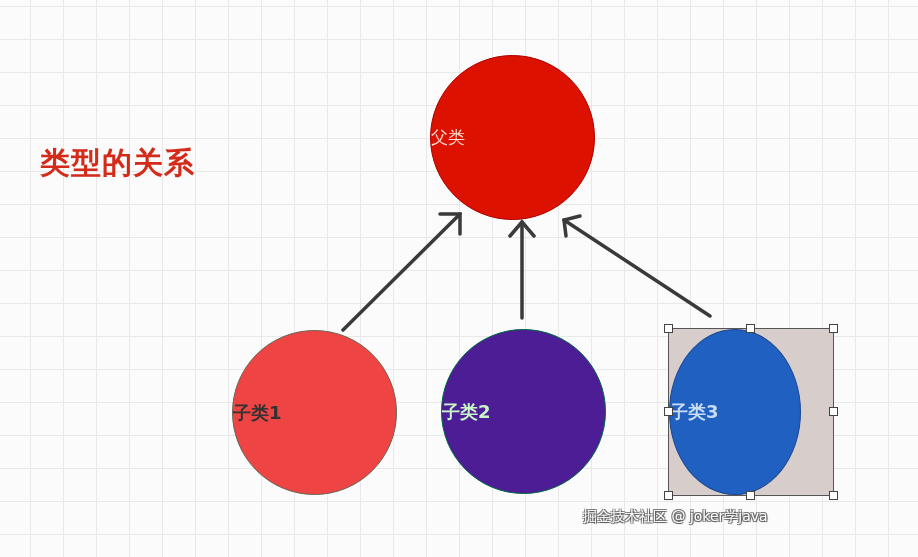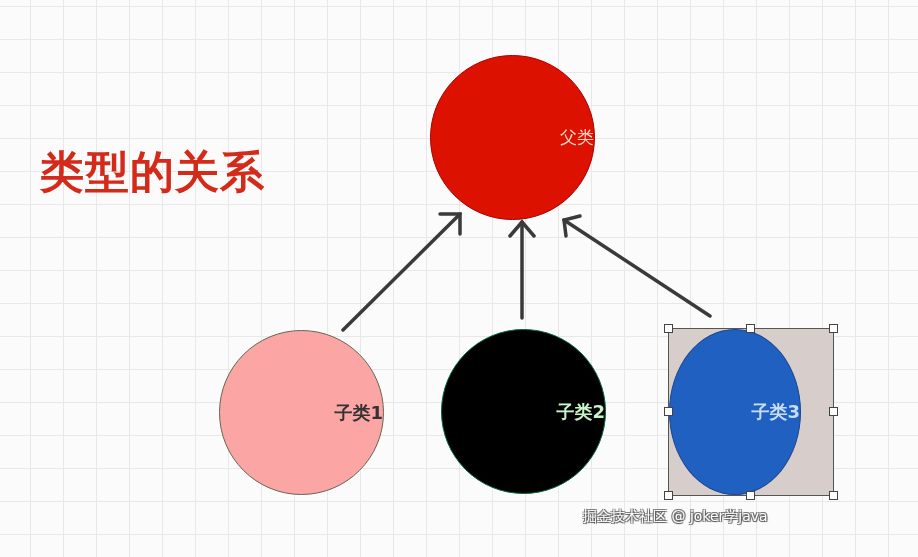--- a/index.html
+++ b/index.html
@@ -4,22 +4,22 @@
 <style>
   html,body{margin:0;padding:0;}
   body{width:918px;height:557px;overflow:hidden;position:relative;
     background-color:#fbfbfb;
     background-image:
       linear-gradient(to right,#e8e8e8 1px,transparent 1px),
       linear-gradient(to bottom,#e8e8e8 1px,transparent 1px);
     background-size:33px 33px;
     background-position:-3px 6px;
     font-family:"DejaVu Sans",sans-serif;}
-  .title{position:absolute;left:40px;top:143px;font-size:44px;font-weight:bold;color:#d42a1a;letter-spacing:1px;}
-  .node{position:absolute;border-radius:50%;display:flex;align-items:center;justify-content:flex-end;box-sizing:border-box;font-weight:bold;font-size:18px;}
+  .title{position:absolute;left:40px;top:143px;font-size:30px;font-weight:bold;color:#d42a1a;letter-spacing:1px;}
+  .node{position:absolute;border-radius:50%;display:flex;align-items:center;justify-content:flex-start;box-sizing:border-box;font-weight:bold;font-size:18px;}
   .sel{position:absolute;left:668px;top:328px;width:166px;height:168px;background:#d7cdcb;border:1.5px solid #555;box-sizing:border-box;}
   .h{position:absolute;width:7px;height:7px;background:#fff;border:1px solid #444;}
   svg{position:absolute;left:0;top:0;}
   .wm{position:absolute;left:583px;top:508px;font-size:14px;color:#fff;text-shadow:1px 1px 1px #555,-1px -1px 0 #777,1px -1px 0 #777,-1px 1px 0 #777;}
 </style>
 </head>
 <body>
 
 <div class="title">类型的关系</div>
 
@@ -31,25 +31,25 @@
     <polyline points="510,236 522,222 534,236"></polyline>
     <line x1="710" y1="316" x2="564" y2="220"></line>
     <polyline points="566,236 564,220 580,216"></polyline>
   </g>
 </svg>
 
 <div class="node" style="left:430px;top:55px;width:165px;height:165px;background:#dd1100;border:1.5px solid #a00;color:#ffd9cc;font-weight:normal;font-size:17px;">
   <span>父类</span>
 </div>
 
-<div class="node" style="left:219px;top:330px;width:165px;height:165px;background:#fca5a5;border:1.5px solid #665;color:#333;">
+<div class="node" style="left:232px;top:330px;width:165px;height:165px;background:#ef4444;border:1.5px solid #665;color:#333;">
   <span>子类1</span>
 </div>
 
-<div class="node" style="left:441px;top:329px;width:165px;height:165px;background:#000000;border:1.5px solid #064;color:#c8f5c8;">
+<div class="node" style="left:441px;top:329px;width:165px;height:165px;background:#4c1d95;border:1.5px solid #064;color:#c8f5c8;">
   <span>子类2</span>
 </div>
 
 <div class="sel"></div>
 <div class="node" style="left:669px;top:329px;width:132px;height:166px;background:#2060c0;border:1.5px solid #1a4590;color:#c9dcf5;">
   <span>子类3</span>
 </div>
 <div class="h" style="left:664px;top:324px;"></div>
 <div class="h" style="left:746px;top:324px;"></div>
 <div class="h" style="left:829px;top:324px;"></div>

